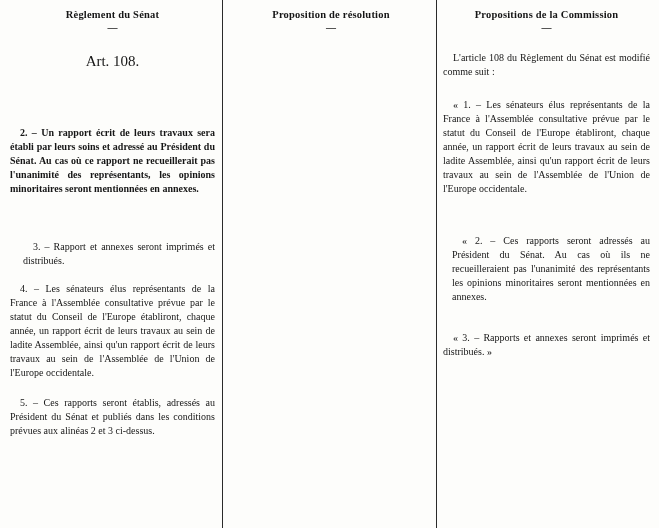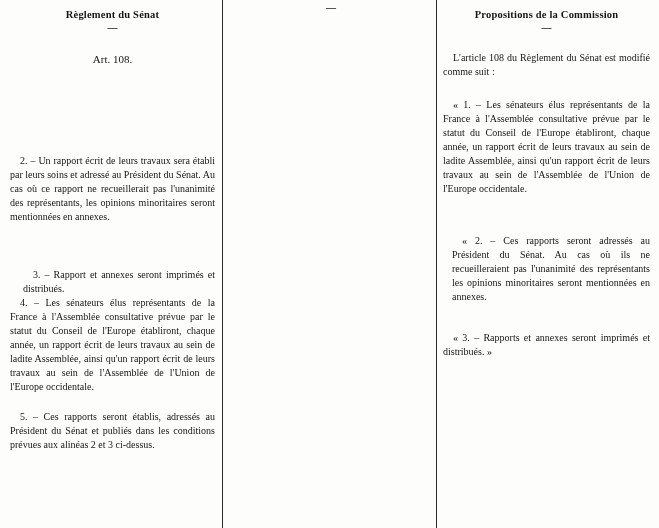--- a/index.html
+++ b/index.html
@@ -44,38 +44,38 @@
   }
   .header-dash {
     text-align: center;
     font-weight: bold;
     font-size: 10px;
     margin-top: 3px;
     line-height: 10px;
   }
   .article-heading {
     text-align: center;
-    font-size: 11px;
+    font-size: 15px;
     margin-top: 20px;
   }
   .para {
     font-size: 10px;
     line-height: 14px;
     text-align: justify;
     text-indent: 10px;
   }
   .col-right .para.quoted {
     font-weight: normal;
   }
 
   
   .col-left  .p0 { margin-top: 46px; }
-  .col-left  .p1 { margin-top: 89px; }
+  .col-left  .p1 { margin-top: 56px; font-weight: bold; }
   .col-left  .p2 { margin-top: 44px; margin-left: 13px; }
-  .col-left  .p3 { }
+  .col-left  .p3 { margin-top: 14px; }
   .col-left  .p4 { margin-top: 16px; }
 
   .col-right .intro { margin-top: 18px; }
   .col-right .p0 { margin-top: 19px; }
   .col-right .p1 { margin-top: 38px; margin-left: 9px; }
   .col-right .p2 { margin-top: 27px; }
 </style>
 </head>
 <body>
 
@@ -88,20 +88,21 @@
     <div class="col-header">Règlement du Sénat</div>
     <div class="header-dash">—</div>
     <div class="article-heading">Art. 108.</div>
     <div class="para p1">2. – Un rapport écrit de leurs travaux sera établi par leurs soins et adressé au Président du Sénat. Au cas où ce rapport ne recueillerait pas l'unanimité des représentants, les opinions minoritaires seront mentionnées en annexes.</div>
     <div class="para p2">3. – Rapport et annexes seront imprimés et distribués.</div>
     <div class="para p3">4. – Les sénateurs élus représentants de la France à l'Assemblée consultative prévue par le statut du Conseil de l'Europe établiront, chaque année, un rapport écrit de leurs travaux au sein de ladite Assemblée, ainsi qu'un rapport écrit de leurs travaux au sein de l'Assemblée de l'Union de l'Europe occidentale.</div>
     <div class="para p4">5. – Ces rapports seront établis, adressés au Président du Sénat et publiés dans les conditions prévues aux alinéas 2 et 3 ci-dessus.</div>
   </div>
 
   <div class="col col-middle">
+    <div class="col-header">Proposition de résolution</div>
     <div class="header-dash">—</div>
   </div>
 
   <div class="col col-right">
     <div class="col-header">Propositions de la Commission</div>
     <div class="header-dash">—</div>
     <div class="para intro">L'article 108 du Règlement du Sénat est modifié comme suit :</div>
     <div class="para quoted p0">« 1. – Les sénateurs élus représentants de la France à l'Assemblée consultative prévue par le statut du Conseil de l'Europe établiront, chaque année, un rapport écrit de leurs travaux au sein de ladite Assemblée, ainsi qu'un rapport écrit de leurs travaux au sein de l'Assemblée de l'Union de l'Europe occidentale.</div>
     <div class="para quoted p1">« 2. – Ces rapports seront adressés au Président du Sénat. Au cas où ils ne recueilleraient pas l'unanimité des représentants les opinions minoritaires seront mentionnées en annexes.</div>
     <div class="para quoted p2">« 3. – Rapports et annexes seront imprimés et distribués. »</div>

